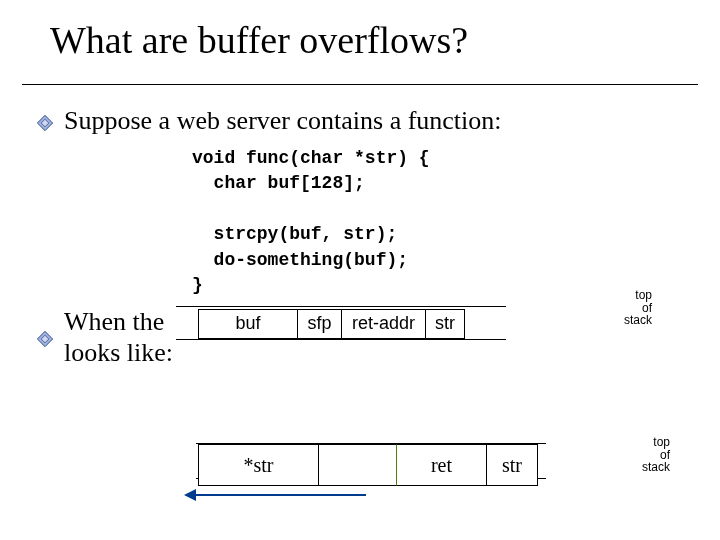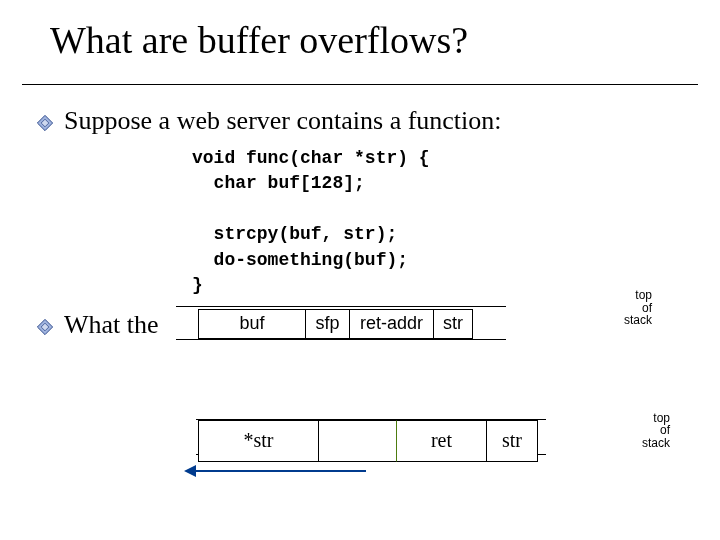--- a/index.html
+++ b/index.html
@@ -10,21 +10,21 @@
   .bullets { padding-left: 14px; }
   .bullet { display: flex; align-items: center; font-family: "Comic Sans MS", "Comic Sans", cursive; font-size: 26px; line-height: 1.18; color:#000; margin-bottom: 6px; }
   .bullet .icon { flex: 0 0 auto; margin-right: 10px; margin-top: 6px; }
   .bullet .text { flex: 1 1 auto; }
   .codeblock { font-family: "Courier New", Courier, monospace; font-size: 18px; font-weight: bold; color: #000; white-space: pre; padding-left: 156px; line-height: 1.42; margin-top: 6px; margin-bottom: 8px; }
   .overlay-wrap { position: relative; margin-top: 4px; }
   .second-bullet { position: relative; z-index: 1; }
   .stack1 { position: absolute; left: 162px; top: 2px; z-index: 2; }
   .stack-row { display: flex; align-items: stretch; }
   .cell { border: 1px solid #000; background: #fff; font-family: Verdana, sans-serif; font-size: 18px; text-align: center; display: flex; align-items: center; justify-content: center; height: 30px; }
-  .cell.buf { width: 108px; }
+  .cell.buf { width: 100px; }
   .cell.sfp { width: 44px; }
   .cell.retaddr { width: 84px; }
   .cell.str { width: 39px; }
   .cell + .cell { border-left: none; }
   .rowrule-top, .rowrule-bot { position: absolute; height: 0; border-top: 1px solid #000; }
   .tos-label { position: absolute; font-family: Verdana, sans-serif; font-size: 12px; text-align: right; line-height: 1.05; }
   .stack2-area { position: relative; margin-top: 64px; height: 80px; }
   .stack2 { position: absolute; left: 162px; top: 12px; z-index: 2; }
   .cell2 { border: 1px solid #000; background: #fff; font-family: "Comic Sans MS", cursive; font-size: 20px; text-align: center; display: flex; align-items: center; justify-content: center; height: 42px; color:#000; }
   .cell2.pstr { width: 120px; border-right: none; }
@@ -66,23 +66,24 @@
     <div class="overlay-wrap">
 
       <div class="bullet second-bullet">
         <span class="icon">
           <svg width="18" height="18" viewBox="0 0 20 20">
             <rect x="4" y="4" width="12" height="12" transform="rotate(45 10 10)" fill="#9fb3de" stroke="#2f4a8a" stroke-width="1"></rect>
             <rect x="7" y="7" width="6" height="6" transform="rotate(45 10 10)" fill="#cfd9ef" stroke="#2f4a8a" stroke-width="0.8"></rect>
           </svg>
         </span>
         <span class="text">
-          <span>What the </span>
+          <span>When the </span>
           <span style="visibility:hidden">function invoked </span>
           <span>the stack</span><br>
+          <span>looks like:</span>
         </span>
       </div>
 
       <div class="rowrule-top" style="left:140px; width:330px; top:-1px;"></div>
 
       <div class="stack1">
         <div class="stack-row">
           <div class="cell buf">buf</div>
           <div class="cell sfp">sfp</div>
           <div class="cell retaddr">ret-addr</div>

